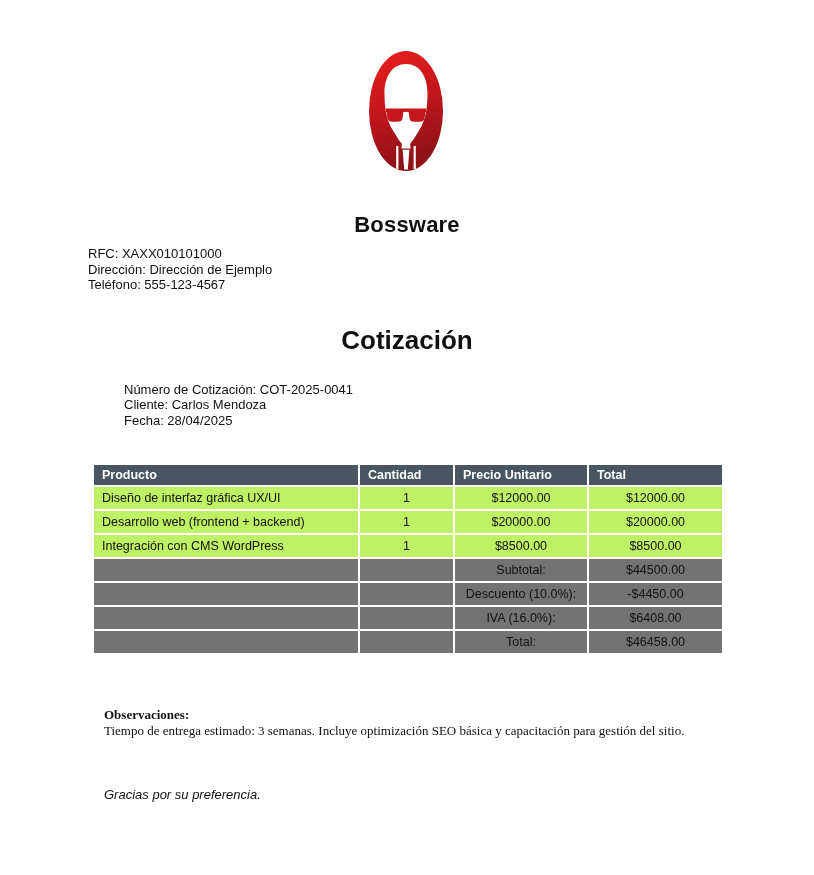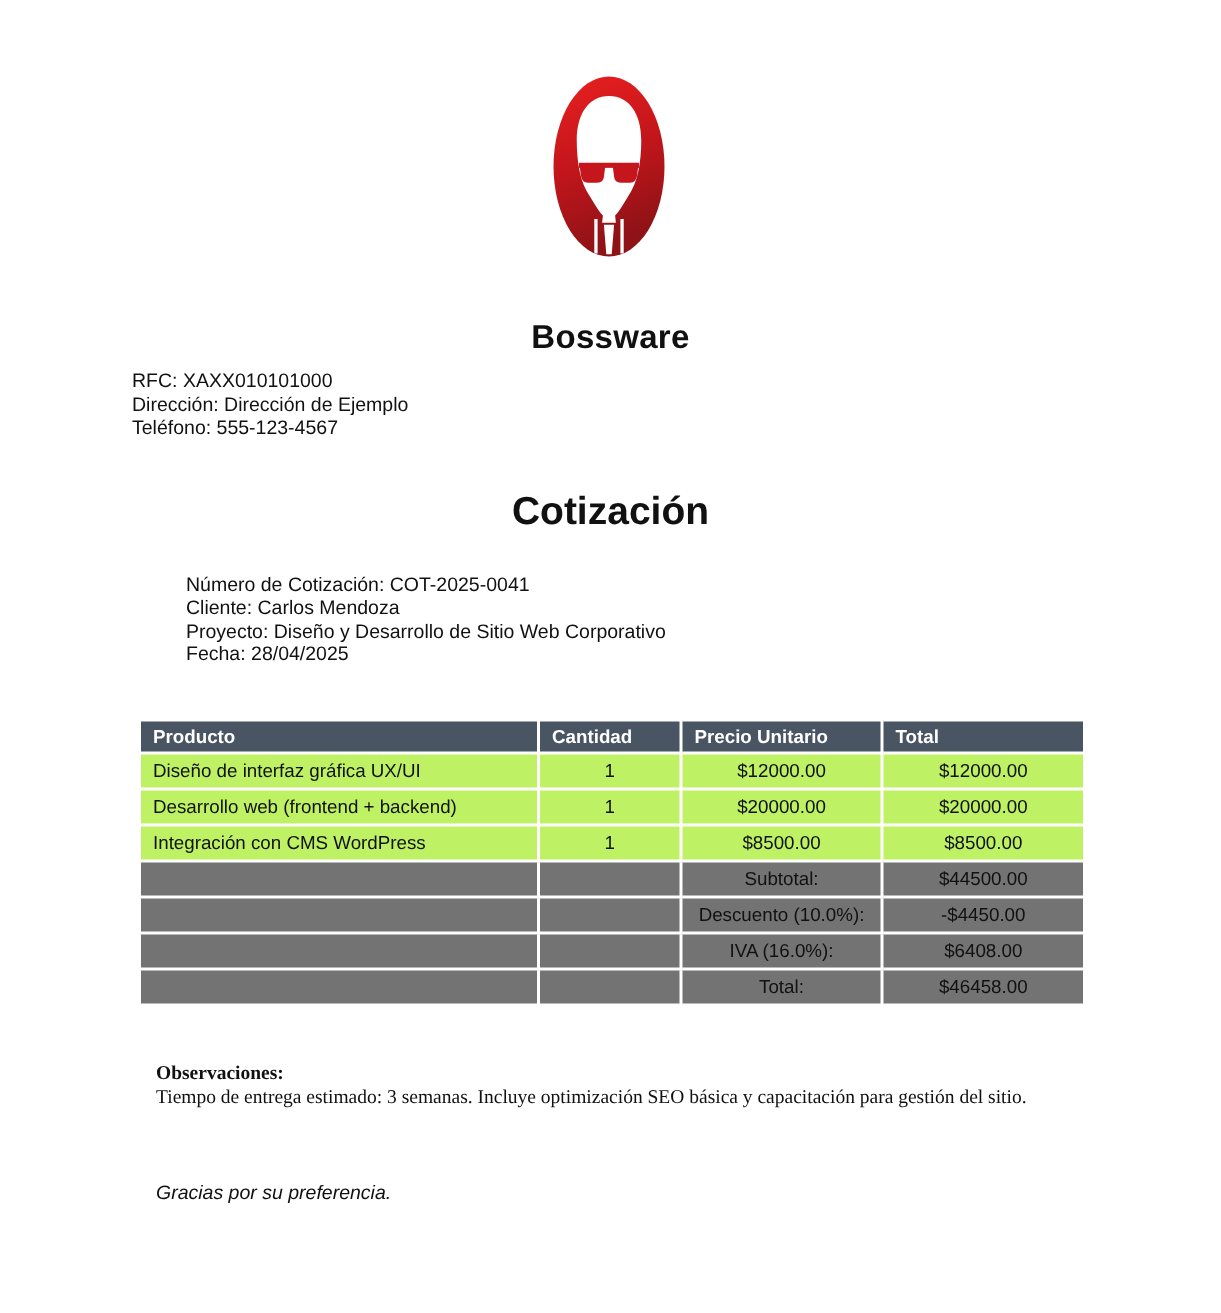--- a/index.html
+++ b/index.html
@@ -34,21 +34,20 @@
   .quote-info {
     position:absolute; top:382px; left:104px;
     font-size:13px; line-height:15.4px;margin-left:20px;
   }
   table.quote {
     position:absolute; top:463px; left:92px;
     width:630px;
     border-collapse:collapse;
     table-layout:fixed;
     font-size:12.5px;
-    margin-top:16px;
   }
   table.quote th {
     background:#4a5563;
     color:#ffffff;
     font-weight:bold;
     text-align:left;
     padding:3px 8px;
     height:22px;
     border:2px solid #ffffff;
   }
@@ -105,21 +104,20 @@
     <div>RFC: XAXX010101000</div>
     <div>Dirección: Dirección de Ejemplo</div>
     <div>Teléfono: 555-123-4567</div>
   </div>
 
   <div class="doc-title">Cotización</div>
 
   <div class="quote-info">
     <div>Número de Cotización: COT-2025-0041</div>
     <div>Cliente: Carlos Mendoza</div>
-    <div>Proyecto: Diseño y Desarrollo de Sitio Web Corporativo</div>
     <div>Fecha: 28/04/2025</div>
   </div>
 
   <table class="quote">
     <colgroup>
       <col style="width:266px">
         <col style="width:95px">
         <col style="width:134px">
         <col style="width:135px">
     </colgroup>

